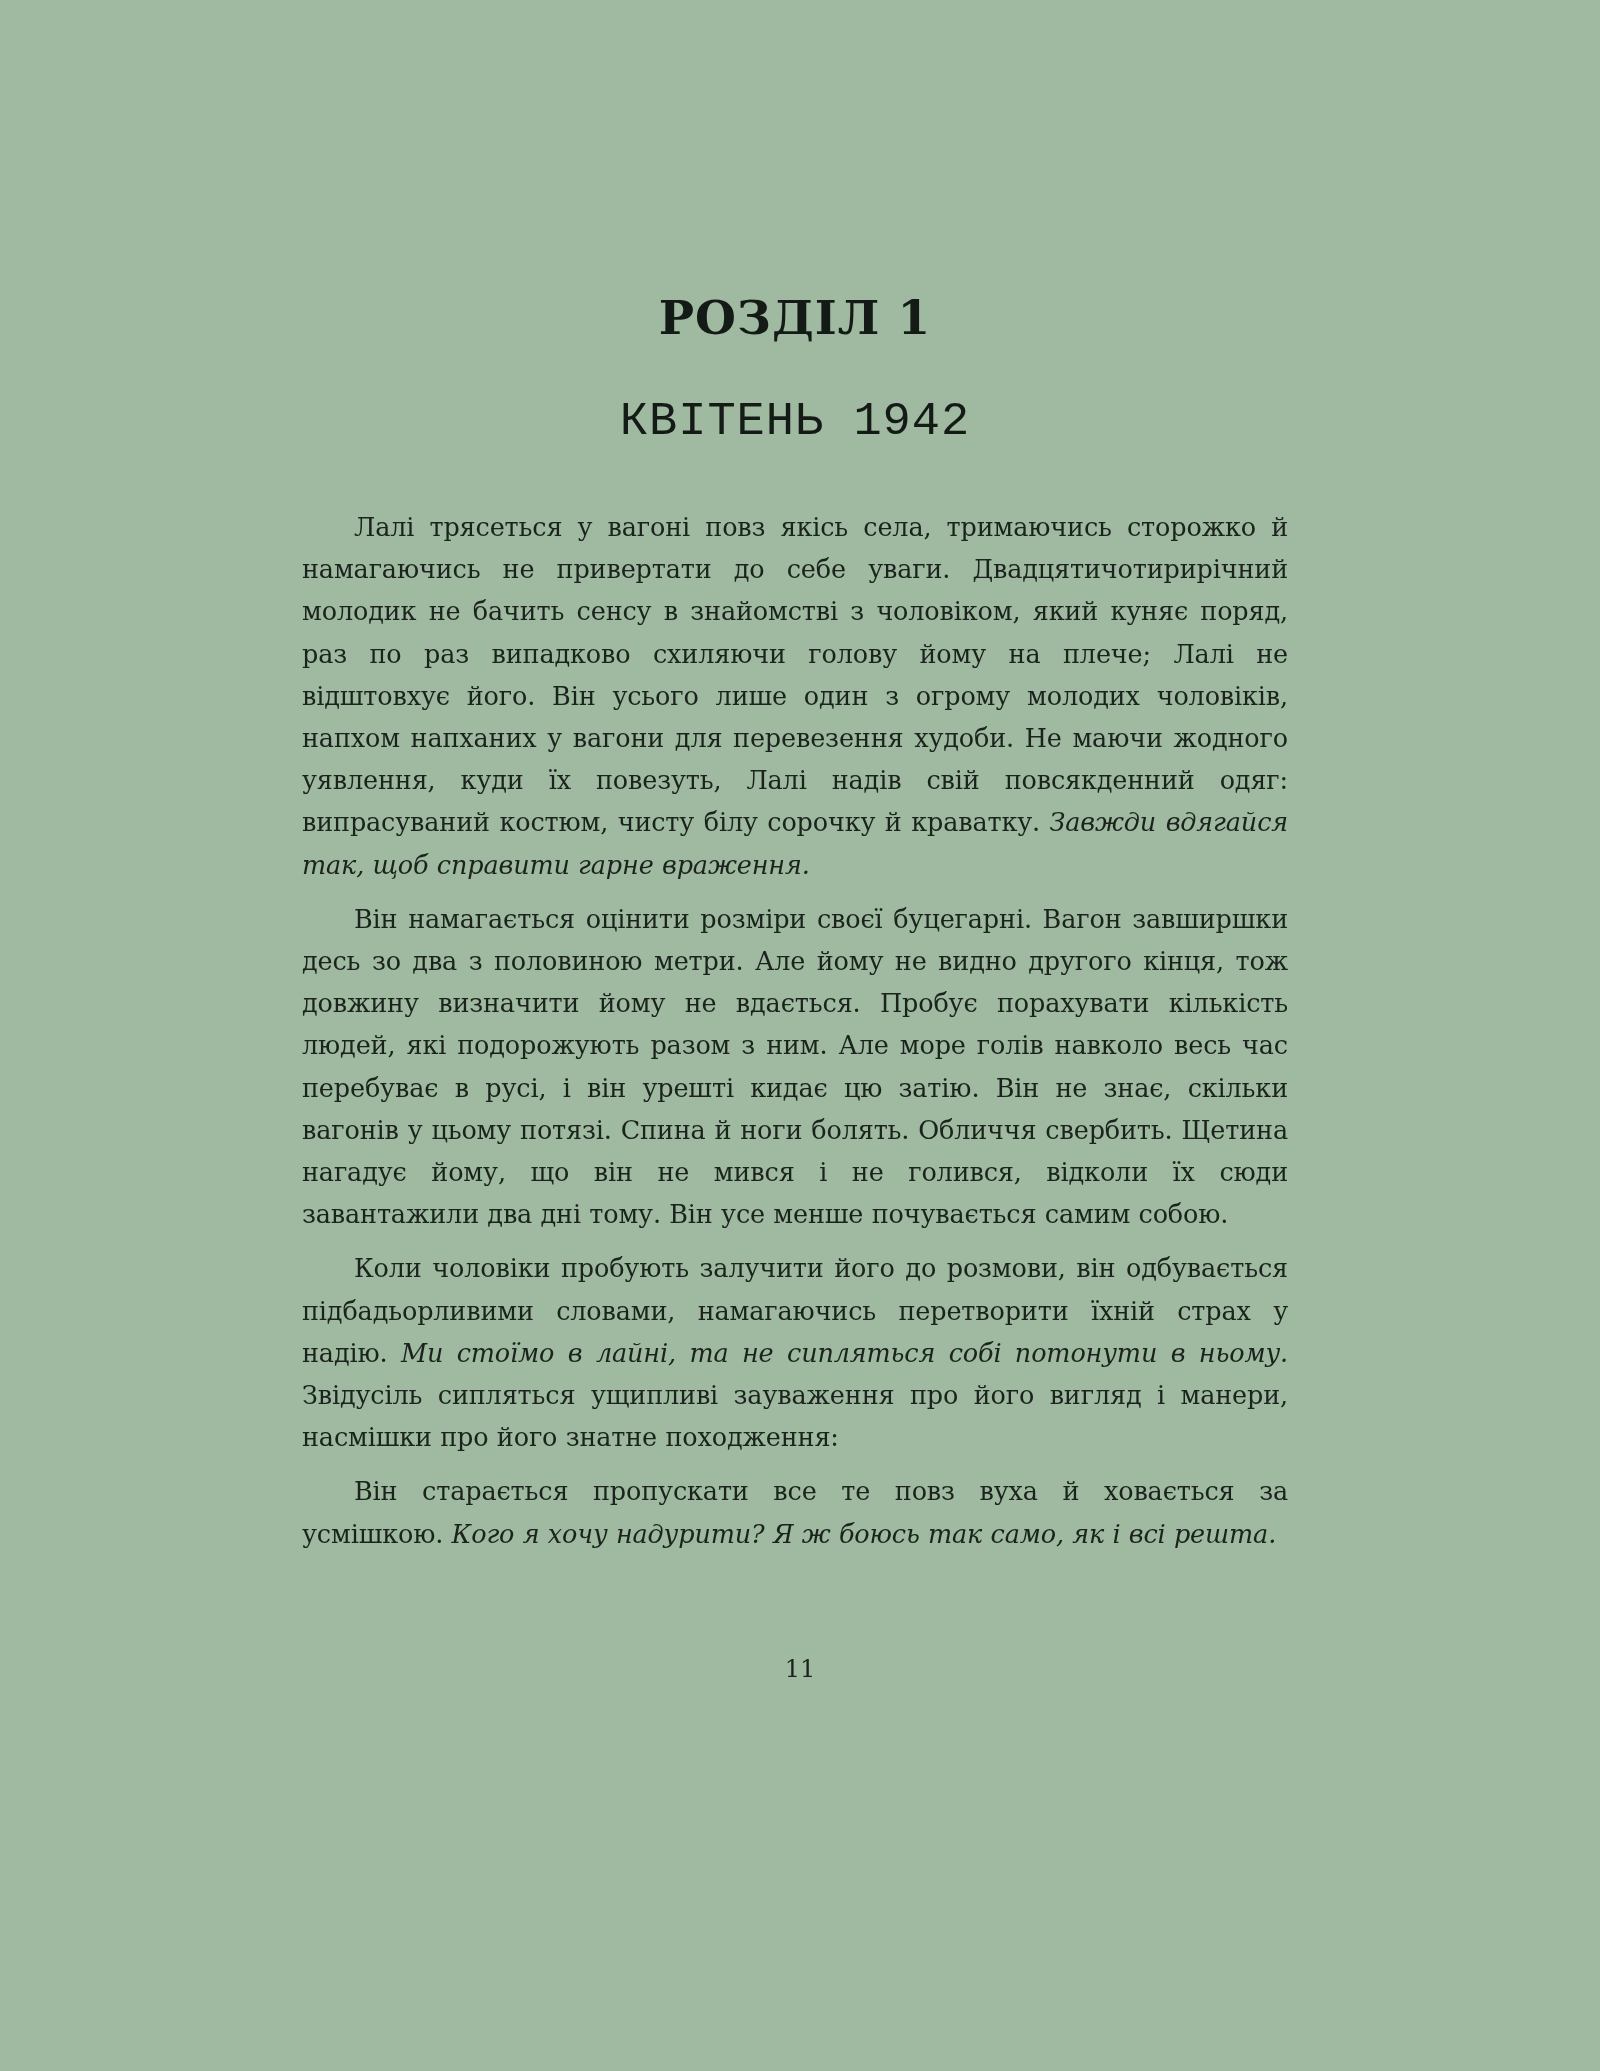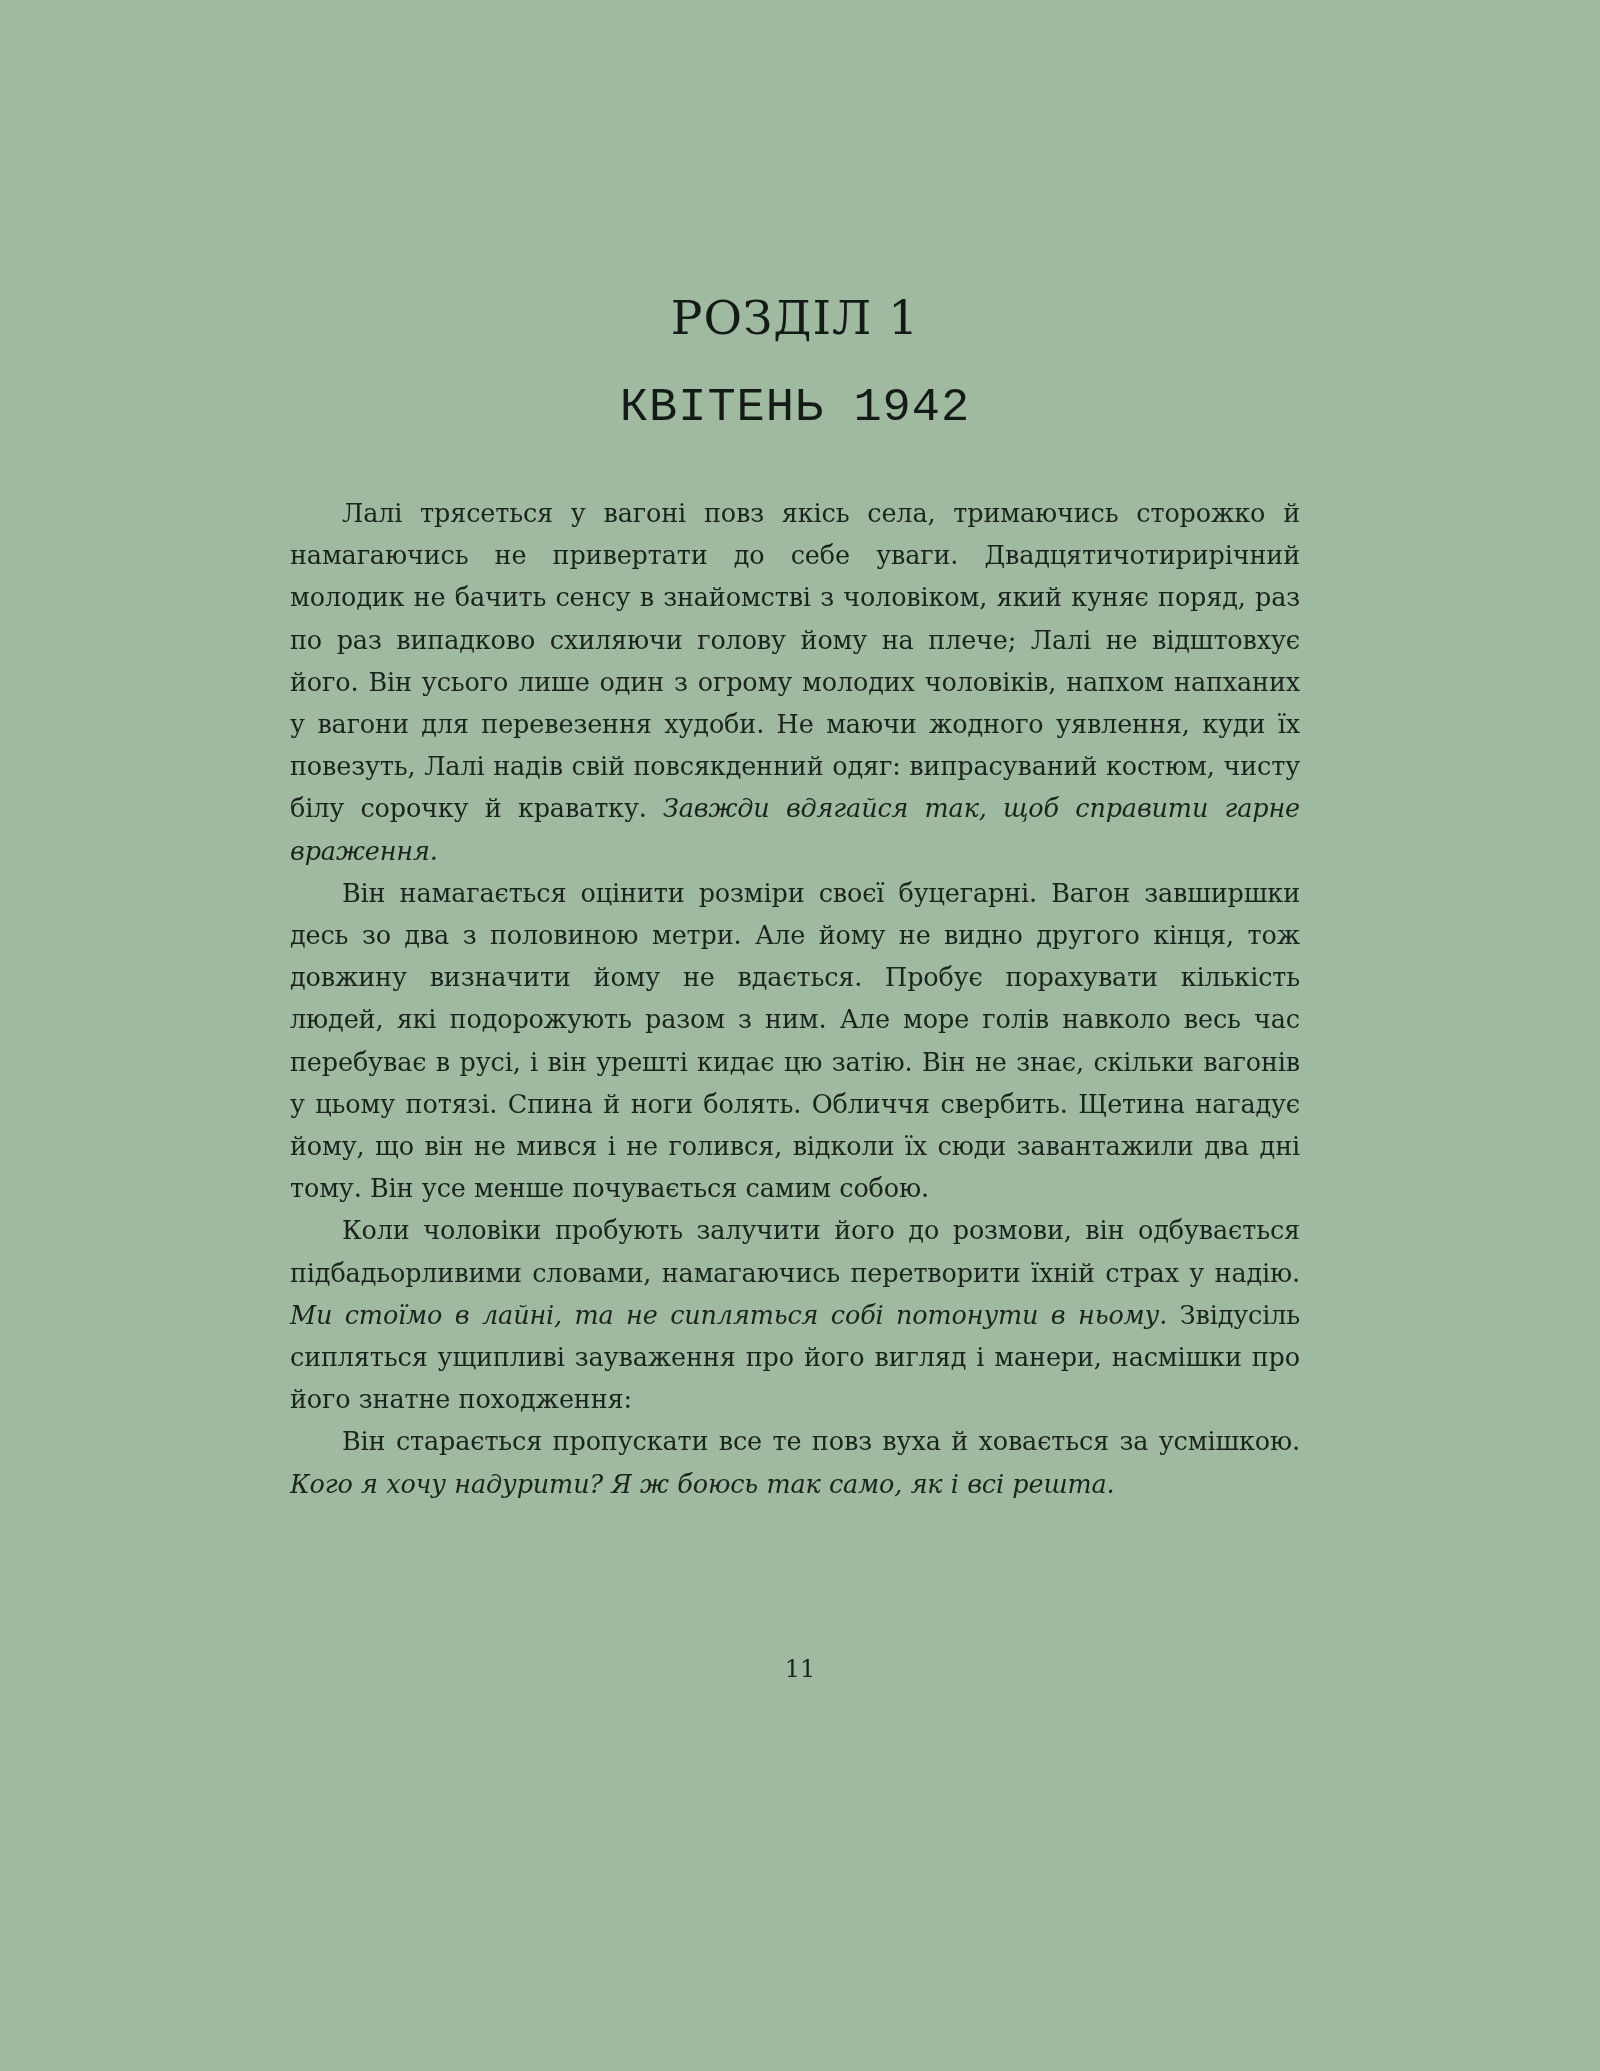--- a/index.html
+++ b/index.html
@@ -27,36 +27,36 @@
   .content {
     position: absolute;
     left: 290px;
     top: 290px;
     width: 1010px;
   }
   .chapter-title {
     text-align: center;
     font-size: 47px;
     letter-spacing: 1px;
-    font-weight: 400;
-    margin: 0 0 36px 0;
+    font-weight: 700;
+    margin: 0 0 50px 0;
     color: #141a16;
     font-family: "DejaVu Serif", serif;
   }
   .chapter-subtitle {
     text-align: center;
     font-size: 47px;
     letter-spacing: 1px;
     font-weight: 400;
     margin: 0 0 58px 0;
     color: #141a16;
     font-family: Liberation Mono, monospace;
   }
   p.body-text {
-    margin: 0;
+    margin: 12px;
     font-size: 25.5px;
     line-height: 42.2px;
     text-align: justify;
     text-indent: 52px;
     color: #1b231d;
     font-family: "DejaVu Serif", serif;
     letter-spacing: -0.15px;
     word-spacing: 0.4px;
   }
   em {

